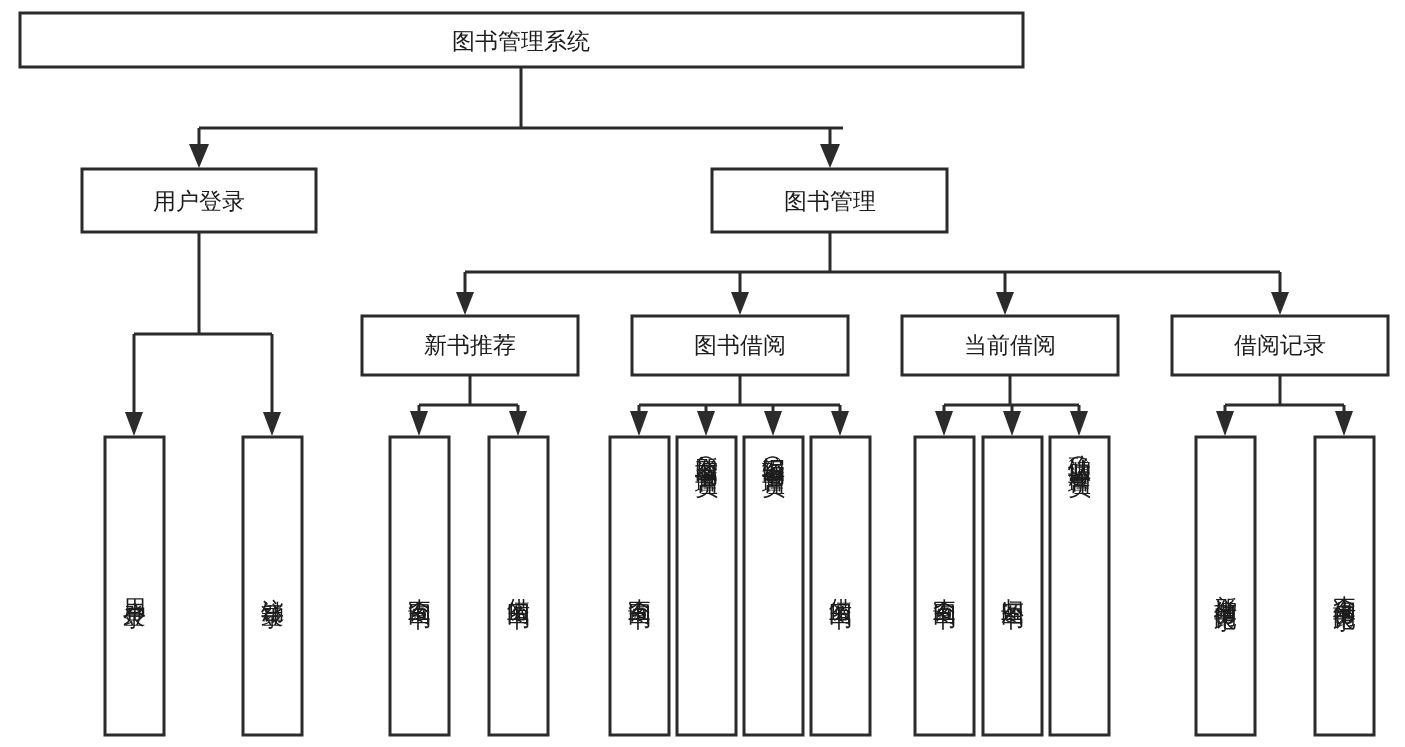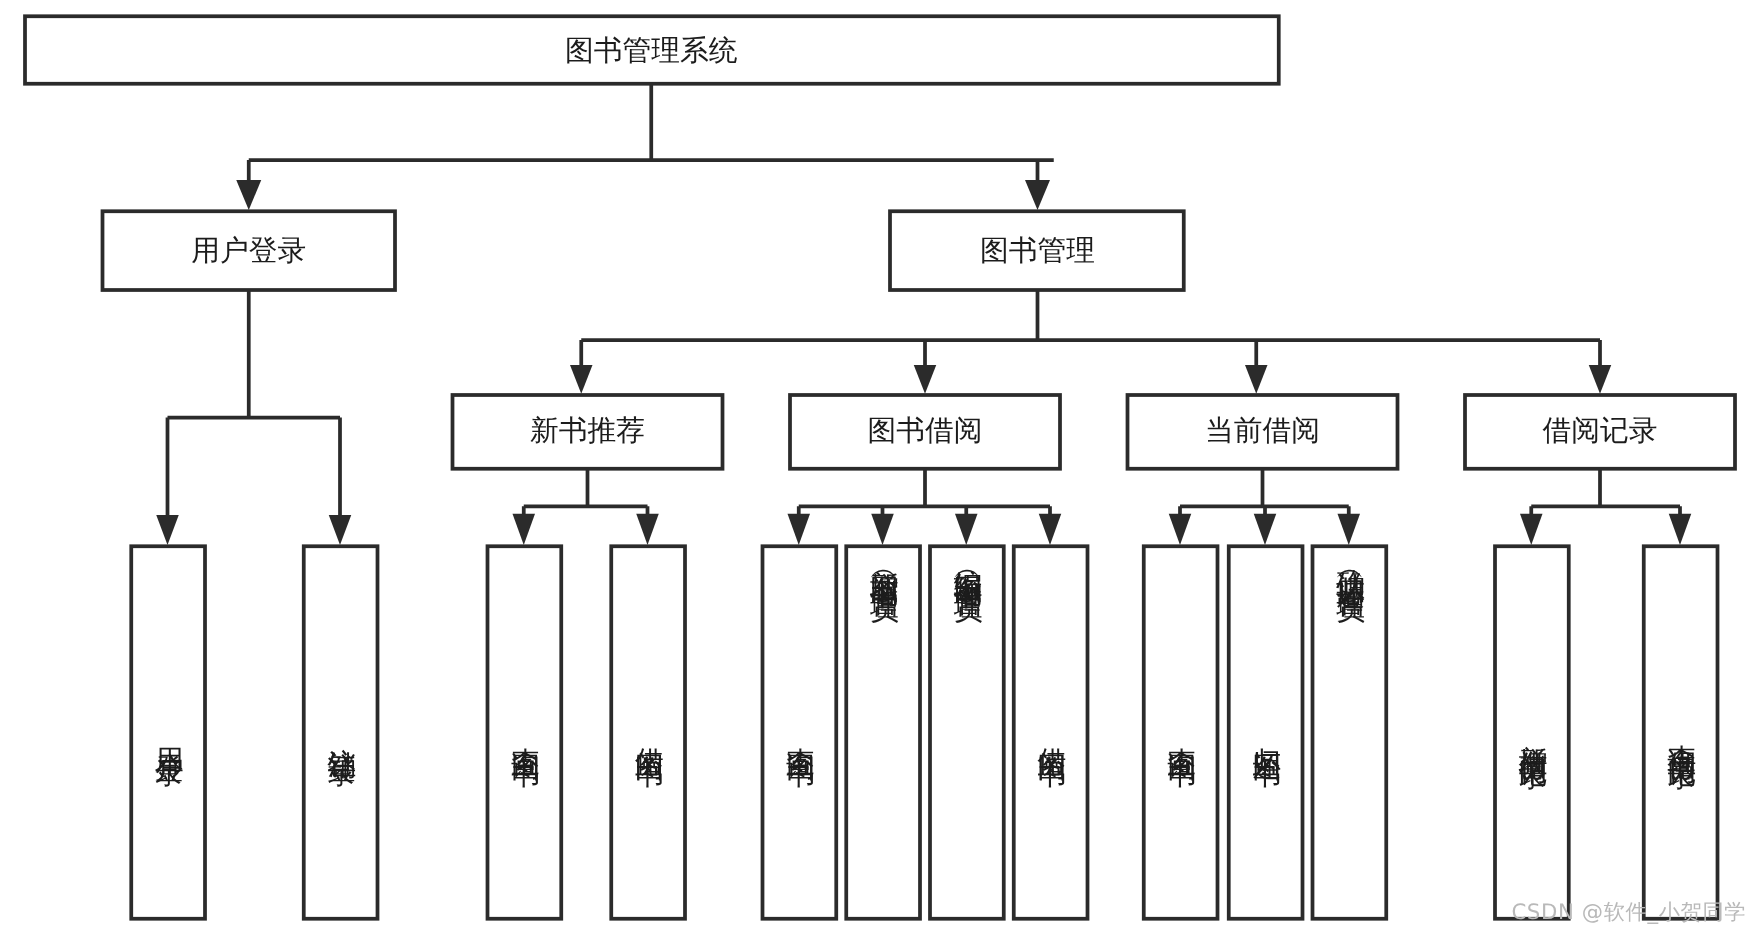--- a/index.html
+++ b/index.html
@@ -218,15 +218,14 @@
   <div class="vlabel-box" style="left:1050px; top:437px; width:59px; height:298px; align-items:flex-start;">
     <span class="vlabel-text">确认归还（管理员）</span>
   </div>
   <div class="vlabel-box" style="left:1196px; top:437px; width:59px; height:298px;">
     <span class="vlabel-text">新增借阅记录</span>
   </div>
   <div class="vlabel-box" style="left:1315px; top:437px; width:59px; height:298px;">
     <span class="vlabel-text">查询借阅记录</span>
   </div>
 
-  <div class="watermark">CSDN @软件_小贺同学</div>
 
 </div>
 
 </body></html>

